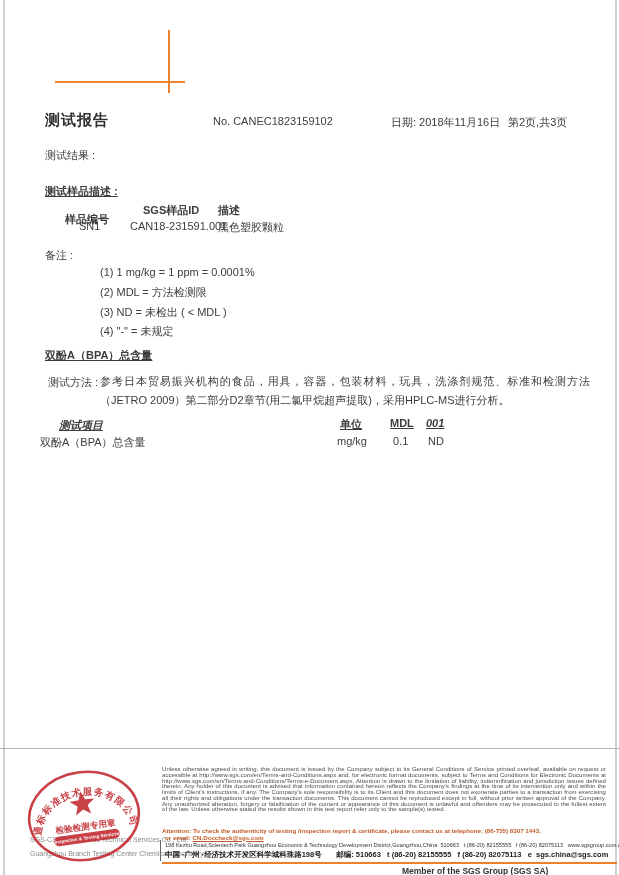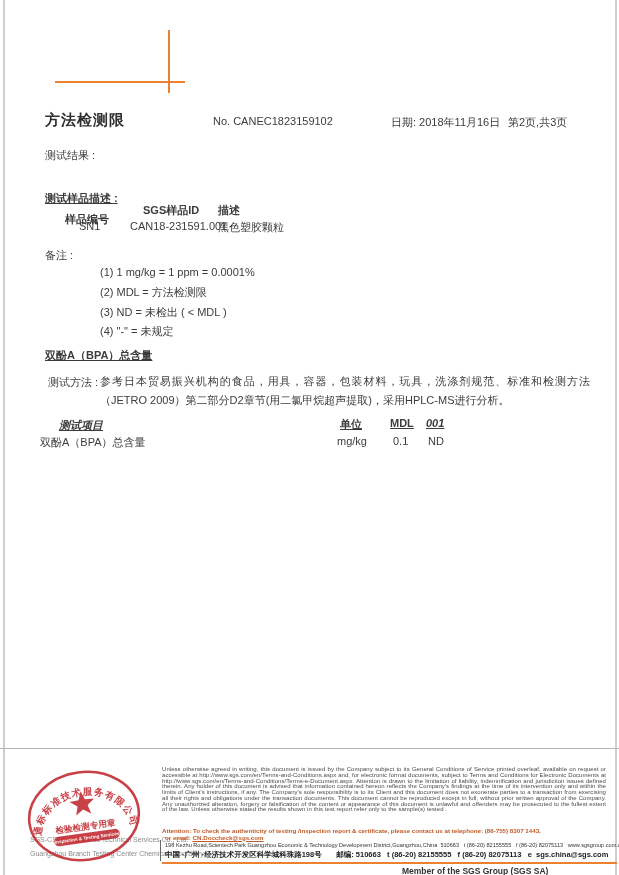--- a/index.html
+++ b/index.html
@@ -38,28 +38,28 @@
 <body>
 
 <div class="page">
 
   <div class="edge" style="left:3px;"></div>
   <div class="edge" style="left:615px;"></div>
 
   <div class="abs oline" style="left:55px;top:81px;width:130px;height:1.5px;"></div>
   <div class="abs oline" style="left:168px;top:30px;width:1.5px;height:63px;"></div>
 
-  <div class="abs title" style="left:45px;top:111px;">方法检测限</div>
+  <div class="abs title" style="left:45px;top:111px;">测试报告</div>
   <div class="abs h11" style="left:213px;top:115px;">No. CANEC1823159102</div>
   <div class="abs h11" style="left:391px;top:115px;">日期: 2018年11月16日</div>
   <div class="abs h11" style="left:508px;top:115px;">第2页,共3页</div>
 
   <div class="abs h11" style="left:45px;top:148px;">测试结果 :</div>
 
-  <div class="abs h11 bold ul" style="left:45px;top:191px;">测试样品描述 :</div>
+  <div class="abs h11 bold ul" style="left:45px;top:184px;">测试样品描述 :</div>
 
   <div class="abs h11 bold" style="left:65px;top:212px;">样品编号</div>
   <div class="abs h11 bold" style="left:143px;top:203px;">SGS样品ID</div>
   <div class="abs h11 bold" style="left:218px;top:203px;">描述</div>
 
   <div class="abs h11" style="left:79px;top:220px;">SN1</div>
   <div class="abs h11" style="left:130px;top:220px;">CAN18-231591.001</div>
   <div class="abs h11" style="left:218px;top:220px;">黑色塑胶颗粒</div>
 
   <div class="abs h11" style="left:45px;top:248px;">备注 :</div>

